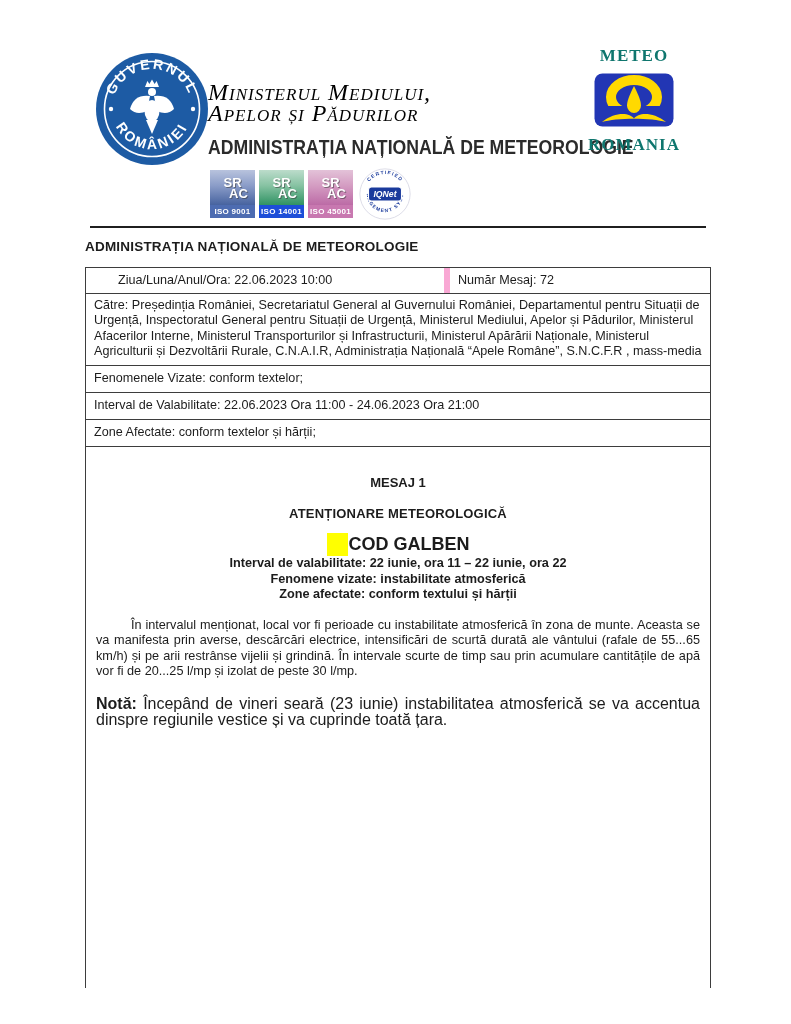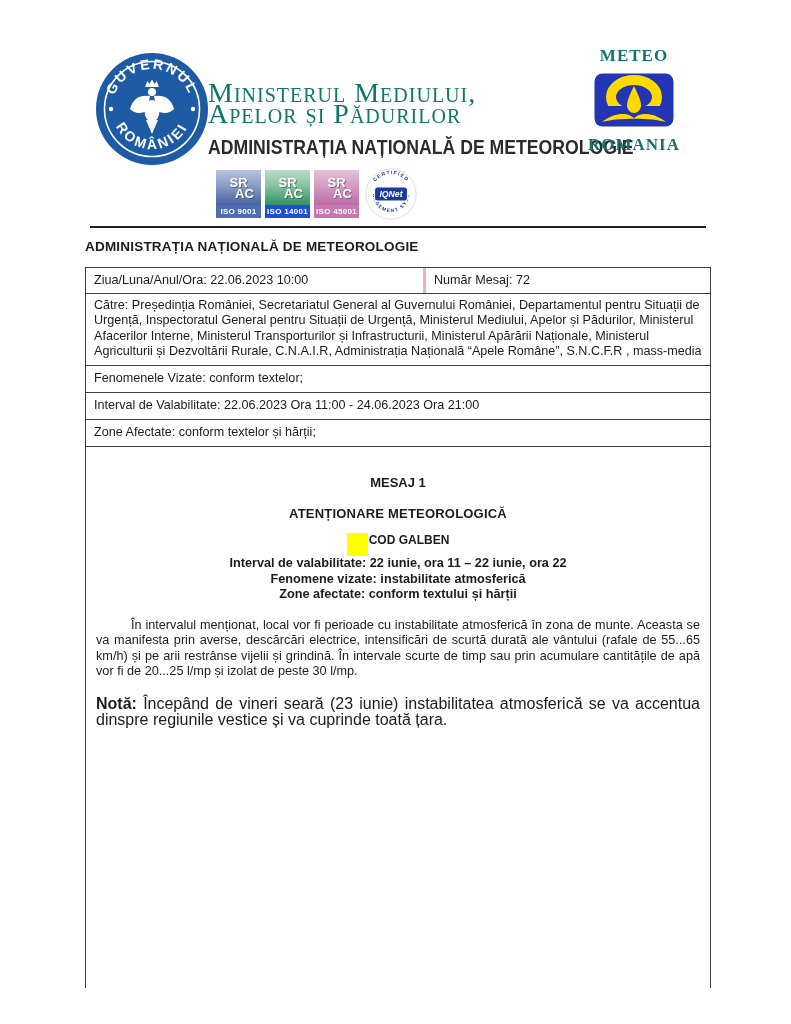--- a/index.html
+++ b/index.html
@@ -10,29 +10,29 @@
     font-family:"Liberation Sans","DejaVu Sans",sans-serif; color:#1c1c1c;
   }
 
   
   .gov-logo { position:absolute; left:96px; top:53px; width:112px; height:112px; }
   .seal-text { font-family:"Liberation Sans",sans-serif; font-weight:bold; font-size:14px; letter-spacing:2.5px; fill:#ffffff; }
 
   .hdr-center { position:absolute; left:208px; top:82px; width:380px; }
   .ministry {
     font-family:"Liberation Serif","DejaVu Serif",serif;
-    font-variant:small-caps; font-size:28px; line-height:21px;
-    color:#0f766e; letter-spacing:1px;
+    font-variant:small-caps; font-size:24px; line-height:21px;
+    color:#000000; letter-spacing:1px;font-style:italic;
   }
   .admin-title {
     margin-top:11px; font-size:21px; font-weight:700; color:#2b2b2b;
     transform:scaleX(0.84); transform-origin:left center; white-space:nowrap;
   }
 
-  .badges { position:absolute; left:216px; top:168px; display:flex; align-items:center; gap:4px; }
+  .badges { position:absolute; left:210px; top:168px; display:flex; align-items:center; gap:4px; }
   .iso-badge { width:45px; height:48px; display:flex; flex-direction:column; overflow:hidden; }
   .iso-body { flex:1; display:flex; flex-direction:column; align-items:center; justify-content:center;
               font-weight:700; color:#ffffff; font-size:13px; line-height:11px;
               text-shadow:1px 1px 0 rgba(60,60,60,.55); }
   .iso-body .l2 { margin-left:12px; }
   .iso-band { height:13px; font-size:8px; font-weight:700; color:#ffffff; text-align:center; line-height:13px; letter-spacing:.3px; }
   .b9001  .iso-body { background:linear-gradient(180deg,#b8c3dd 0%,#8a9cc8 45%,#47639f 100%); }
   .b9001  .iso-band { background:#4d6cb1; }
   .b14001 .iso-body { background:linear-gradient(180deg,#bcdccb 0%,#86c2a2 45%,#2f9263 100%); }
   .b14001 .iso-band { background:#1d4ed8; }
@@ -52,34 +52,34 @@
 
   .org-title { position:absolute; left:85px; top:239px; font-size:13.5px; font-weight:700; letter-spacing:.2px; }
 
   
   .doc-table { position:absolute; left:85px; top:267px; width:626px;
                border:1px solid #3d3d3d; border-bottom:none;
                font-size:12.6px; line-height:15.2px; }
   .t-row { border-bottom:1px solid #3d3d3d; overflow:hidden; }
   .t-row.split { display:flex; height:26px; }
   .t-cell { padding:5px 8px; }
-  .c1 { width:340px; border-right:3px solid #f9a8d4; }
+  .c1 { width:340px; border-right:6px solid #f9a8d4;margin-left:24px; }
   .c2 { flex:1; }
   .r-to   { height:72px; }
   .r-to .t-cell { padding-top:4px; line-height:15.3px; }
   .r-sm { height:27px; }
   .r-sm .t-cell { padding-top:5px; }
   .r-big { height:541px; border-bottom:none; }
 
   
   .msg-cell { padding:8px 10px; text-align:center; }
   .msg-title    { margin-top:20px;  font-size:13px; font-weight:700; }
   .msg-subtitle { margin-top:16px; font-size:13px; font-weight:700; letter-spacing:.2px; }
-  .msg-code { margin-top:12px; display:flex; justify-content:center;
-              font-size:12px; font-weight:700; }
+  .msg-code { margin-top:12px; display:flex; align-items:center; justify-content:center;
+              font-size:18px; font-weight:700; }
   .code-swatch { width:21px; height:23px; background:#ffff00; display:inline-block; margin-right:1px; }
   .msg-lines { font-size:12.7px; font-weight:700; line-height:15.2px; }
   .msg-body { margin:16px 0 0; text-align:justify; text-indent:35px; font-size:12.7px; line-height:15.3px; }
   .msg-note { margin:17px 0 0; text-align:justify; font-size:16px; line-height:15.3px; }
   .msg-note .nb { font-weight:700; }
 </style>
 </head>
 <body>
 
 <div class="page">

